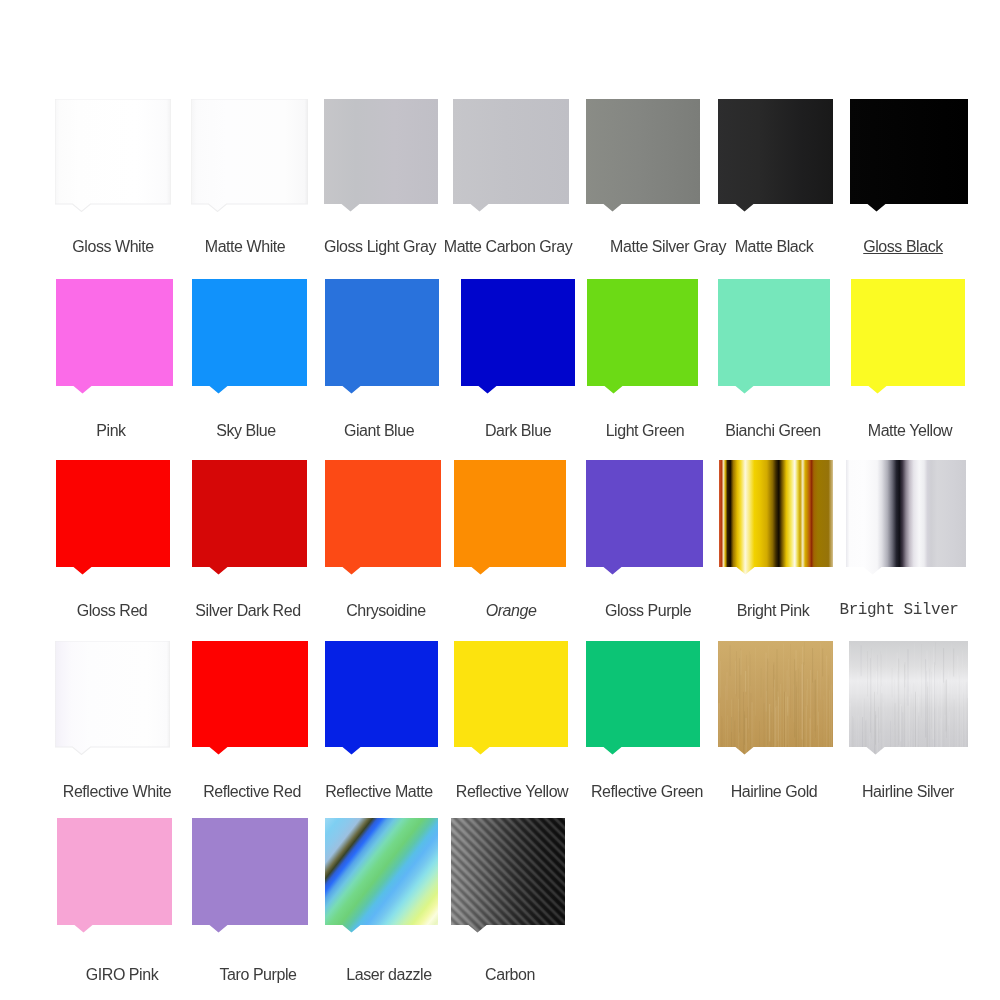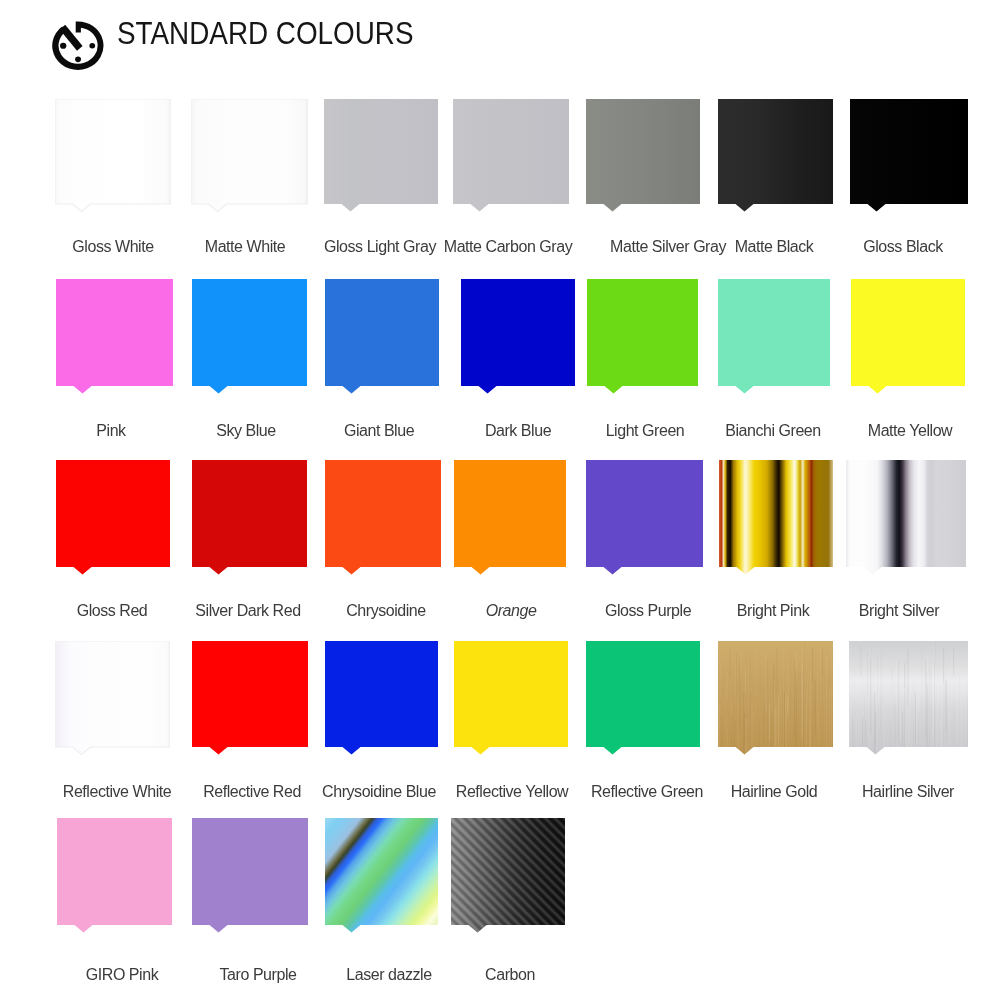--- a/index.html
+++ b/index.html
@@ -22,45 +22,20 @@
   .swatch{position:absolute;left:0;top:0;}
   .swatch svg{display:block;}
   .label{position:absolute;width:170px;text-align:center;
          font-size:16px;letter-spacing:-0.45px;line-height:15px;color:#3c3c3c;white-space:nowrap;}
 </style>
 </head>
 <body>
 
 <div id="page">
 
-  <div id="header">
-    <span id="palette-icon">
-      <svg viewBox="0 0 56 54" width="59.8" height="55.4" preserveAspectRatio="none" aria-hidden="true" shape-rendering="geometricPrecision">
-        <g fill="#0b0b0b">
-
-          <path d="M25.00 2.63
-                   L25.00 2.42
-                   A24.02 23.69 0 0 1 35.76 48.09
-                   A24.02 23.69 0 0 1 12.27 7.33
-                   L15.89 12.18
-                   A18.12 17.55 0 0 0 33.61 42.37
-                   A18.12 17.55 0 0 0 29.87 8.48
-                   L29.87 13.16
-                   L25.00 13.16 Z"></path>
-
-          <path d="M9.94 10.12 L15.16 5.68 L31.45 26.44 L26.23 30.88 Z"></path>
-
-          <circle cx="13.30" cy="26.06" r="3.00"></circle>
-          <circle cx="40.51" cy="26.06" r="2.70"></circle>
-          <circle cx="27.20" cy="39.30" r="2.75"></circle>
-        </g>
-      </svg>
-    </span>
-    <div id="title">STANDARD COLOURS</div>
-  </div>
 
   <div id="grid">
       <div class="cell" style="left: 41px; top: 99px; width: 116px;">
         <div class="swatch" style="width: 116px; height: 112.5px;">
           <svg width="116" height="112.5" viewBox="0 0 116 112.5">
             <defs>
               <linearGradient id="g0" x1="0" y1="0" x2="1" y2="0">
                 <stop offset="0" stop-color="#f7f7f8"></stop>
                 <stop offset="0.04" stop-color="#fcfcfc"></stop>
                 <stop offset="0.20" stop-color="#fefefe"></stop>
@@ -161,21 +136,21 @@
           <svg width="118" height="112.5" viewBox="0 0 118 112.5">
             <defs>
               <linearGradient id="g6" x1="0" y1="0" x2="1" y2="0">
                 <stop offset="0" stop-color="#050505"></stop>
                 <stop offset="1" stop-color="#000000"></stop>
               </linearGradient>
             </defs>
             <path d="M0 0 H118 V105 H35.5 L26.5 112.5 L17.5 105 H0 Z" fill="url(#g6)"></path>
           </svg>
         </div>
-        <div class="label" style="top: 140px; left: -32px;">Gloss Black</div>
+        <div class="label" style="top: 140px; left: -32px; text-decoration: underline;">Gloss Black</div>
       </div>
       <div class="cell" style="left: 42px; top: 279px; width: 117px;">
         <div class="swatch" style="width: 117px; height: 114.5px;">
           <svg width="117" height="114.5" viewBox="0 0 117 114.5">
             <path d="M0 0 H117 V107 H35.5 L26.5 114.5 L17.5 107 H0 Z" fill="#fb6be8"></path>
           </svg>
         </div>
         <div class="label" style="top: 144px; left: -30px;">Pink</div>
       </div>
       <div class="cell" style="left: 178px; top: 279px; width: 115px;">
@@ -333,21 +308,21 @@
                 <stop offset="0.680" stop-color="#d4d2da"></stop>
                 <stop offset="0.710" stop-color="#cfcfd4"></stop>
                 <stop offset="0.760" stop-color="#d6d6da"></stop>
                 <stop offset="0.880" stop-color="#d2d2d7"></stop>
                 <stop offset="1" stop-color="#cdcdd2"></stop>
               </linearGradient>
             </defs>
             <path d="M0 0 H120 V107 H35.5 L26.5 114.5 L17.5 107 H0 Z" fill="url(#g20)"></path>
           </svg>
         </div>
-        <div class="label" style="top: 143px; left: -32px;">Bright Silver</div>
+        <div class="label" style="top: 143px; left: -32px; font-family: Liberation Mono, monospace;">Bright Silver</div>
       </div>
       <div class="cell" style="left: 41px; top: 641px; width: 115px;">
         <div class="swatch" style="width: 115px; height: 113.5px;">
           <svg width="115" height="113.5" viewBox="0 0 115 113.5">
             <defs>
               <linearGradient id="g21" x1="0" y1="0" x2="1" y2="0">
                 <stop offset="0" stop-color="#f2f0f7"></stop>
                 <stop offset="0.06" stop-color="#f7f5fb"></stop>
                 <stop offset="0.14" stop-color="#fbfafd"></stop>
                 <stop offset="0.30" stop-color="#fdfdfe"></stop>
@@ -369,21 +344,21 @@
           </svg>
         </div>
         <div class="label" style="top: 143px; left: -25px;">Reflective Red</div>
       </div>
       <div class="cell" style="left: 311px; top: 641px; width: 113px;">
         <div class="swatch" style="width: 113px; height: 113.5px;">
           <svg width="113" height="113.5" viewBox="0 0 113 113.5">
             <path d="M0 0 H113 V106 H35.5 L26.5 113.5 L17.5 106 H0 Z" fill="#0521e6"></path>
           </svg>
         </div>
-        <div class="label" style="top: 143px; left: -31px;">Chrysoidine Blue</div>
+        <div class="label" style="top: 143px; left: -31px;">Reflective Matte</div>
       </div>
       <div class="cell" style="left: 440px; top: 641px; width: 114px;">
         <div class="swatch" style="width: 114px; height: 113.5px;">
           <svg width="114" height="113.5" viewBox="0 0 114 113.5">
             <path d="M0 0 H114 V106 H35.5 L26.5 113.5 L17.5 106 H0 Z" fill="#fce30e"></path>
           </svg>
         </div>
         <div class="label" style="top: 143px; left: -27px;">Reflective Yellow</div>
       </div>
       <div class="cell" style="left: 572px; top: 641px; width: 114px;">

